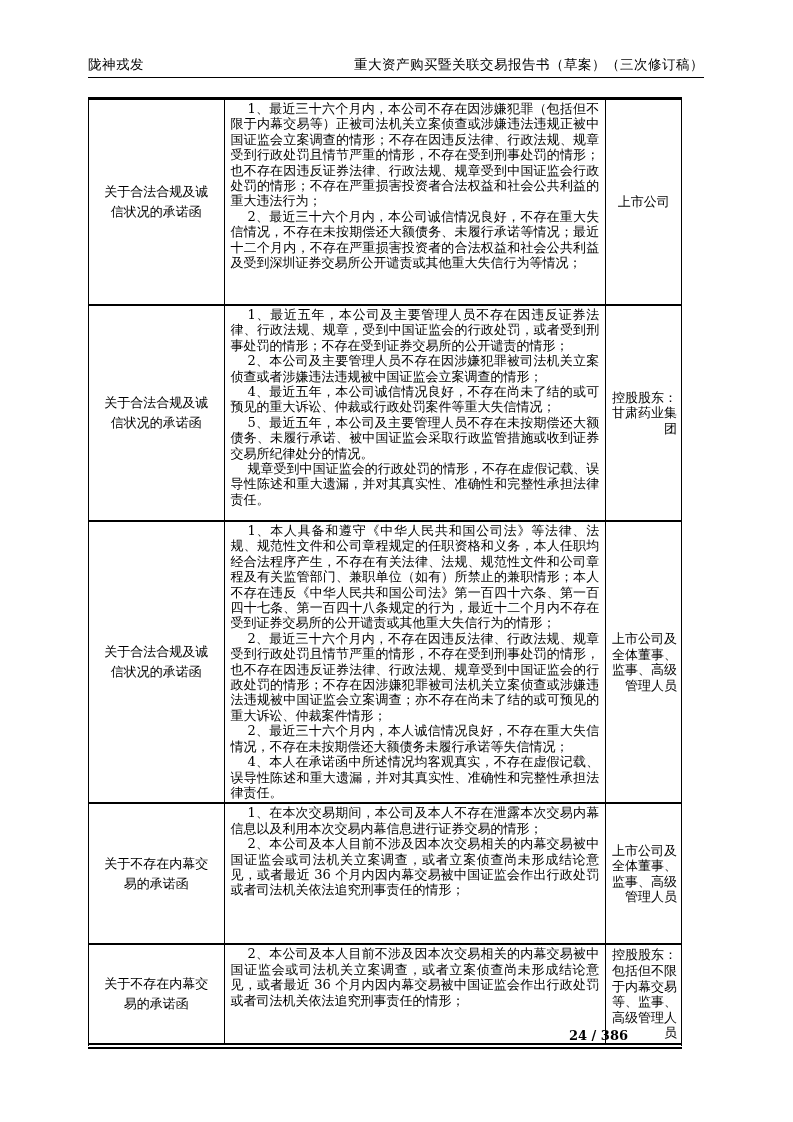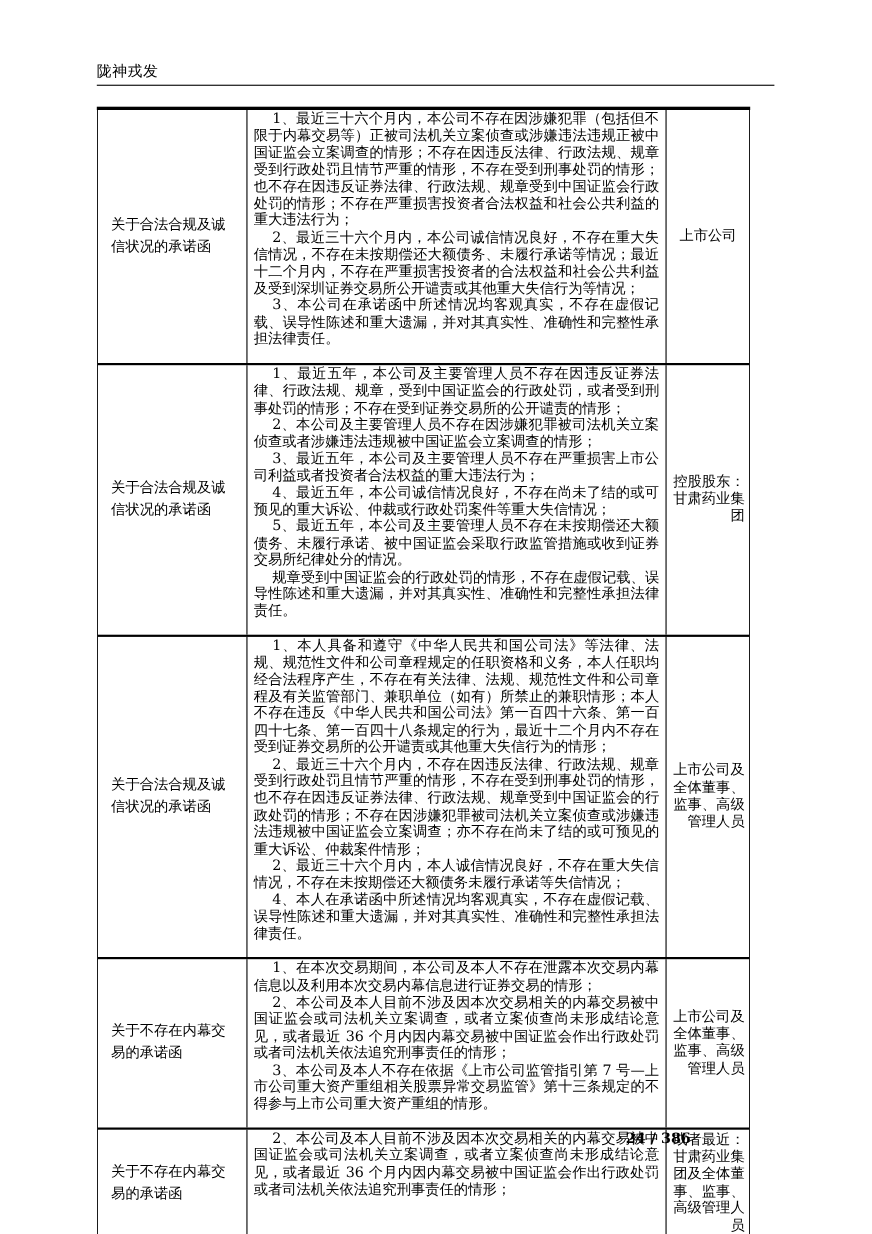--- a/index.html
+++ b/index.html
@@ -61,28 +61,28 @@
   .cell {
     box-sizing: border-box;
     font-size: 13px;
   }
   .cell.label {
     width: 136px;
     border-right: 1px solid #000;
     display: flex;
     align-items: center;
     justify-content: center;
-    text-align: left;
+    text-align: center;
     padding: 2px 12px;
     line-height: 20px;
   }
   .cell.content {
     width: 383px;
     border-right: 1px solid #000;
-    padding: 1px 6px 13px 6px;
+    padding: 1px 6px 2px 6px;
     text-align: justify;
     line-height: 15.4px;
   }
   .cell.content p {
     margin: 0;
     text-indent: 1.3em;
   }
   .cell.party {
     width: 75px;
     display: flex;
@@ -104,40 +104,39 @@
     font-family: "DejaVu Serif", "Liberation Serif", serif;
   }
 </style>
 </head>
 <body>
 
 <div class="page">
 
   <div class="header">
     <span>陇神戎发</span>
+    <span>重大资产购买暨关联交易报告书（草案）（三次修订稿）</span>
   </div>
 
   <div class="doc-table">
 
     <div class="t-row r0">
       <div class="cell label">关于合法合规及诚信状况的承诺函</div>
       <div class="cell content">
           <p>1、最近三十六个月内，本公司不存在因涉嫌犯罪（包括但不限于内幕交易等）正被司法机关立案侦查或涉嫌违法违规正被中国证监会立案调查的情形；不存在因违反法律、行政法规、规章受到行政处罚且情节严重的情形，不存在受到刑事处罚的情形；也不存在因违反证券法律、行政法规、规章受到中国证监会行政处罚的情形；不存在严重损害投资者合法权益和社会公共利益的重大违法行为；</p>
           <p>2、最近三十六个月内，本公司诚信情况良好，不存在重大失信情况，不存在未按期偿还大额债务、未履行承诺等情况；最近十二个月内，不存在严重损害投资者的合法权益和社会公共利益及受到深圳证券交易所公开谴责或其他重大失信行为等情况；</p>
-          <p>3、本公司在承诺函中所述情况均客观真实，不存在虚假记载、误导性陈述和重大遗漏，并对其真实性、准确性和完整性承担法律责任。</p>
         </div>
       <div class="cell party">上市公司</div>
     </div>
 
     <div class="t-row r1">
       <div class="cell label">关于合法合规及诚信状况的承诺函</div>
       <div class="cell content">
           <p>1、最近五年，本公司及主要管理人员不存在因违反证券法律、行政法规、规章，受到中国证监会的行政处罚，或者受到刑事处罚的情形；不存在受到证券交易所的公开谴责的情形；</p>
           <p>2、本公司及主要管理人员不存在因涉嫌犯罪被司法机关立案侦查或者涉嫌违法违规被中国证监会立案调查的情形；</p>
-          <p>3、最近五年，本公司及主要管理人员不存在严重损害上市公司利益或者投资者合法权益的重大违法行为；</p>
           <p>4、最近五年，本公司诚信情况良好，不存在尚未了结的或可预见的重大诉讼、仲裁或行政处罚案件等重大失信情况；</p>
           <p>5、最近五年，本公司及主要管理人员不存在未按期偿还大额债务、未履行承诺、被中国证监会采取行政监管措施或收到证券交易所纪律处分的情况。</p>
           <p>规章受到中国证监会的行政处罚的情形，不存在虚假记载、误导性陈述和重大遗漏，并对其真实性、准确性和完整性承担法律责任。</p>
         </div>
       <div class="cell party">控股股东：甘肃药业集团</div>
     </div>
 
     <div class="t-row r2">
       <div class="cell label">关于合法合规及诚信状况的承诺函</div>
       <div class="cell content">
@@ -147,31 +146,30 @@
           <p>4、本人在承诺函中所述情况均客观真实，不存在虚假记载、误导性陈述和重大遗漏，并对其真实性、准确性和完整性承担法律责任。</p>
         </div>
       <div class="cell party">上市公司及全体董事、监事、高级管理人员</div>
     </div>
 
     <div class="t-row r3">
       <div class="cell label">关于不存在内幕交易的承诺函</div>
       <div class="cell content">
           <p>1、在本次交易期间，本公司及本人不存在泄露本次交易内幕信息以及利用本次交易内幕信息进行证券交易的情形；</p>
           <p>2、本公司及本人目前不涉及因本次交易相关的内幕交易被中国证监会或司法机关立案调查，或者立案侦查尚未形成结论意见，或者最近 36 个月内因内幕交易被中国证监会作出行政处罚或者司法机关依法追究刑事责任的情形；</p>
-          <p>3、本公司及本人不存在依据《上市公司监管指引第 7 号—上市公司重大资产重组相关股票异常交易监管》第十三条规定的不得参与上市公司重大资产重组的情形。</p>
         </div>
       <div class="cell party">上市公司及全体董事、监事、高级管理人员</div>
     </div>
 
     <div class="t-row r4">
       <div class="cell label">关于不存在内幕交易的承诺函</div>
       <div class="cell content">
           <p>2、本公司及本人目前不涉及因本次交易相关的内幕交易被中国证监会或司法机关立案调查，或者立案侦查尚未形成结论意见，或者最近 36 个月内因内幕交易被中国证监会作出行政处罚或者司法机关依法追究刑事责任的情形；</p>
         </div>
-      <div class="cell party">或者最近：甘肃药业集团及全体董事、监事、高级管理人员</div>
+      <div class="cell party">控股股东：包括但不限于内幕交易等、监事、高级管理人员</div>
     </div>
 
   </div>
 
   <div class="footer">
     <span>24 / 386</span>
   </div>
 
 </div>
 

